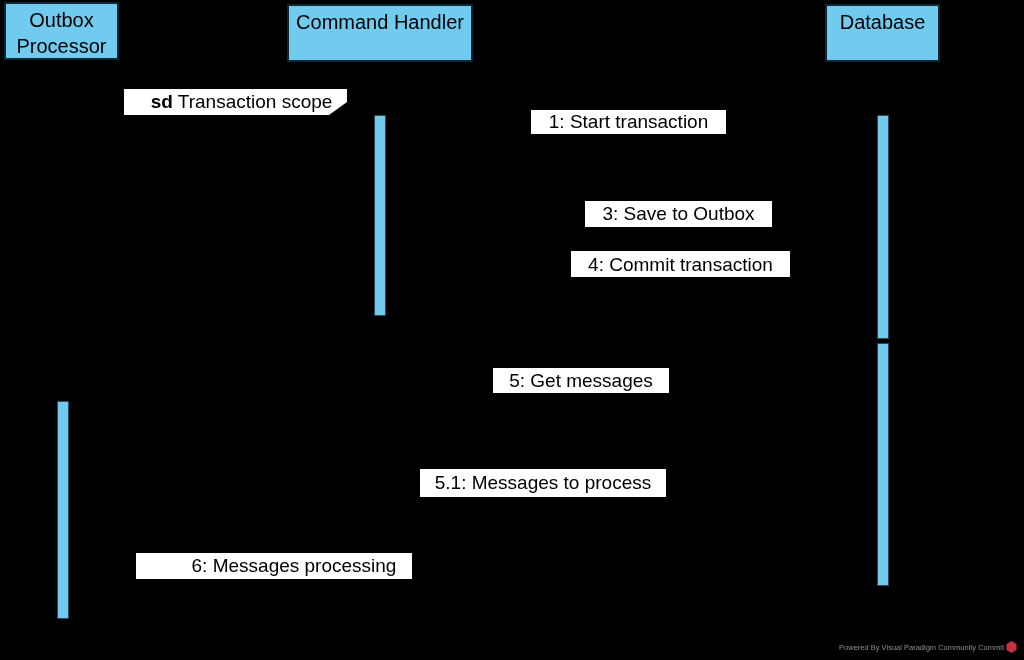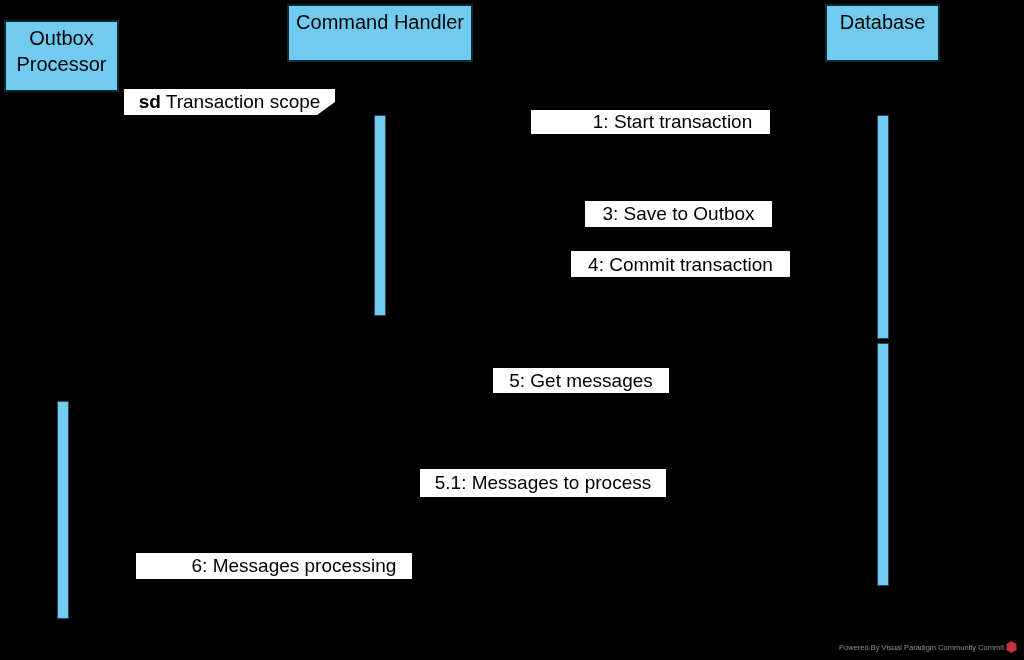--- a/index.html
+++ b/index.html
@@ -22,35 +22,36 @@
     box-sizing: border-box;
     background: #71CBEF;
     border: 2px solid #0f2733;
     text-align: center;
     font-size: 20px;
     line-height: 26px;
     padding-top: 3px;
     color: #000;
   }
   .participant span { display: block; }
-  .p-outbox   { left: 4px;   top: 20px; width: 115px; height: 72px; }
+  .p-outbox   { left: 4px;   top: 2px; width: 115px; height: 58px; }
   .p-command  { left: 287px; top: 4px; width: 186px; height: 58px; }
   .p-database { left: 825px; top: 4px; width: 115px; height: 58px; }
 
   
   .sd-label {
     position: absolute;
     left: 124px; top: 89px;
     width: 211px; height: 26px;
     background: #ffffff;
     font-size: 19px;
     line-height: 26px;
     text-align: center;
     white-space: nowrap;
     clip-path: polygon(0 0, 100% 0, 100% calc(100% - 13px), calc(100% - 18px) 100%, 0 100%);
+    padding-left: 12px;
   }
   .sd-label .kw { font-weight: bold; margin-right: 5px; }
 
   
   .bar {
     position: absolute;
     box-sizing: border-box;
     width: 12px;
     background: #71CBEF;
     border: 1px solid rgba(0,0,0,0.65);
@@ -63,21 +64,21 @@
   
   .msg {
     position: absolute;
     background: #ffffff;
     color: #000;
     font-size: 19px;
     text-align: center;
     white-space: nowrap;
     overflow: hidden;
   }
-  .m1  { left: 531px; top: 110px; width: 195px; height: 24px; line-height: 24px; padding-left: 44px; }
+  .m1  { left: 531px; top: 110px; width: 195px; height: 24px; line-height: 24px; }
   .m2  { left: 441px; top: 162px; width: 149px; height: 26px; line-height: 26px; }
   .m3  { left: 585px; top: 201px; width: 187px; height: 26px; line-height: 26px; }
   .m4  { left: 571px; top: 251px; width: 219px; height: 26px; line-height: 27px; }
   .m5  { left: 481px; top: 368px; width: 176px; height: 25px; line-height: 25px; margin-left: 12px; }
   .m51 { left: 420px; top: 469px; width: 246px; height: 28px; line-height: 28px; }
   .m6  { left: 136px; top: 553px; width: 236px; height: 26px; line-height: 26px; padding-left: 40px; }
 
   
   .watermark-text {
     position: absolute;

